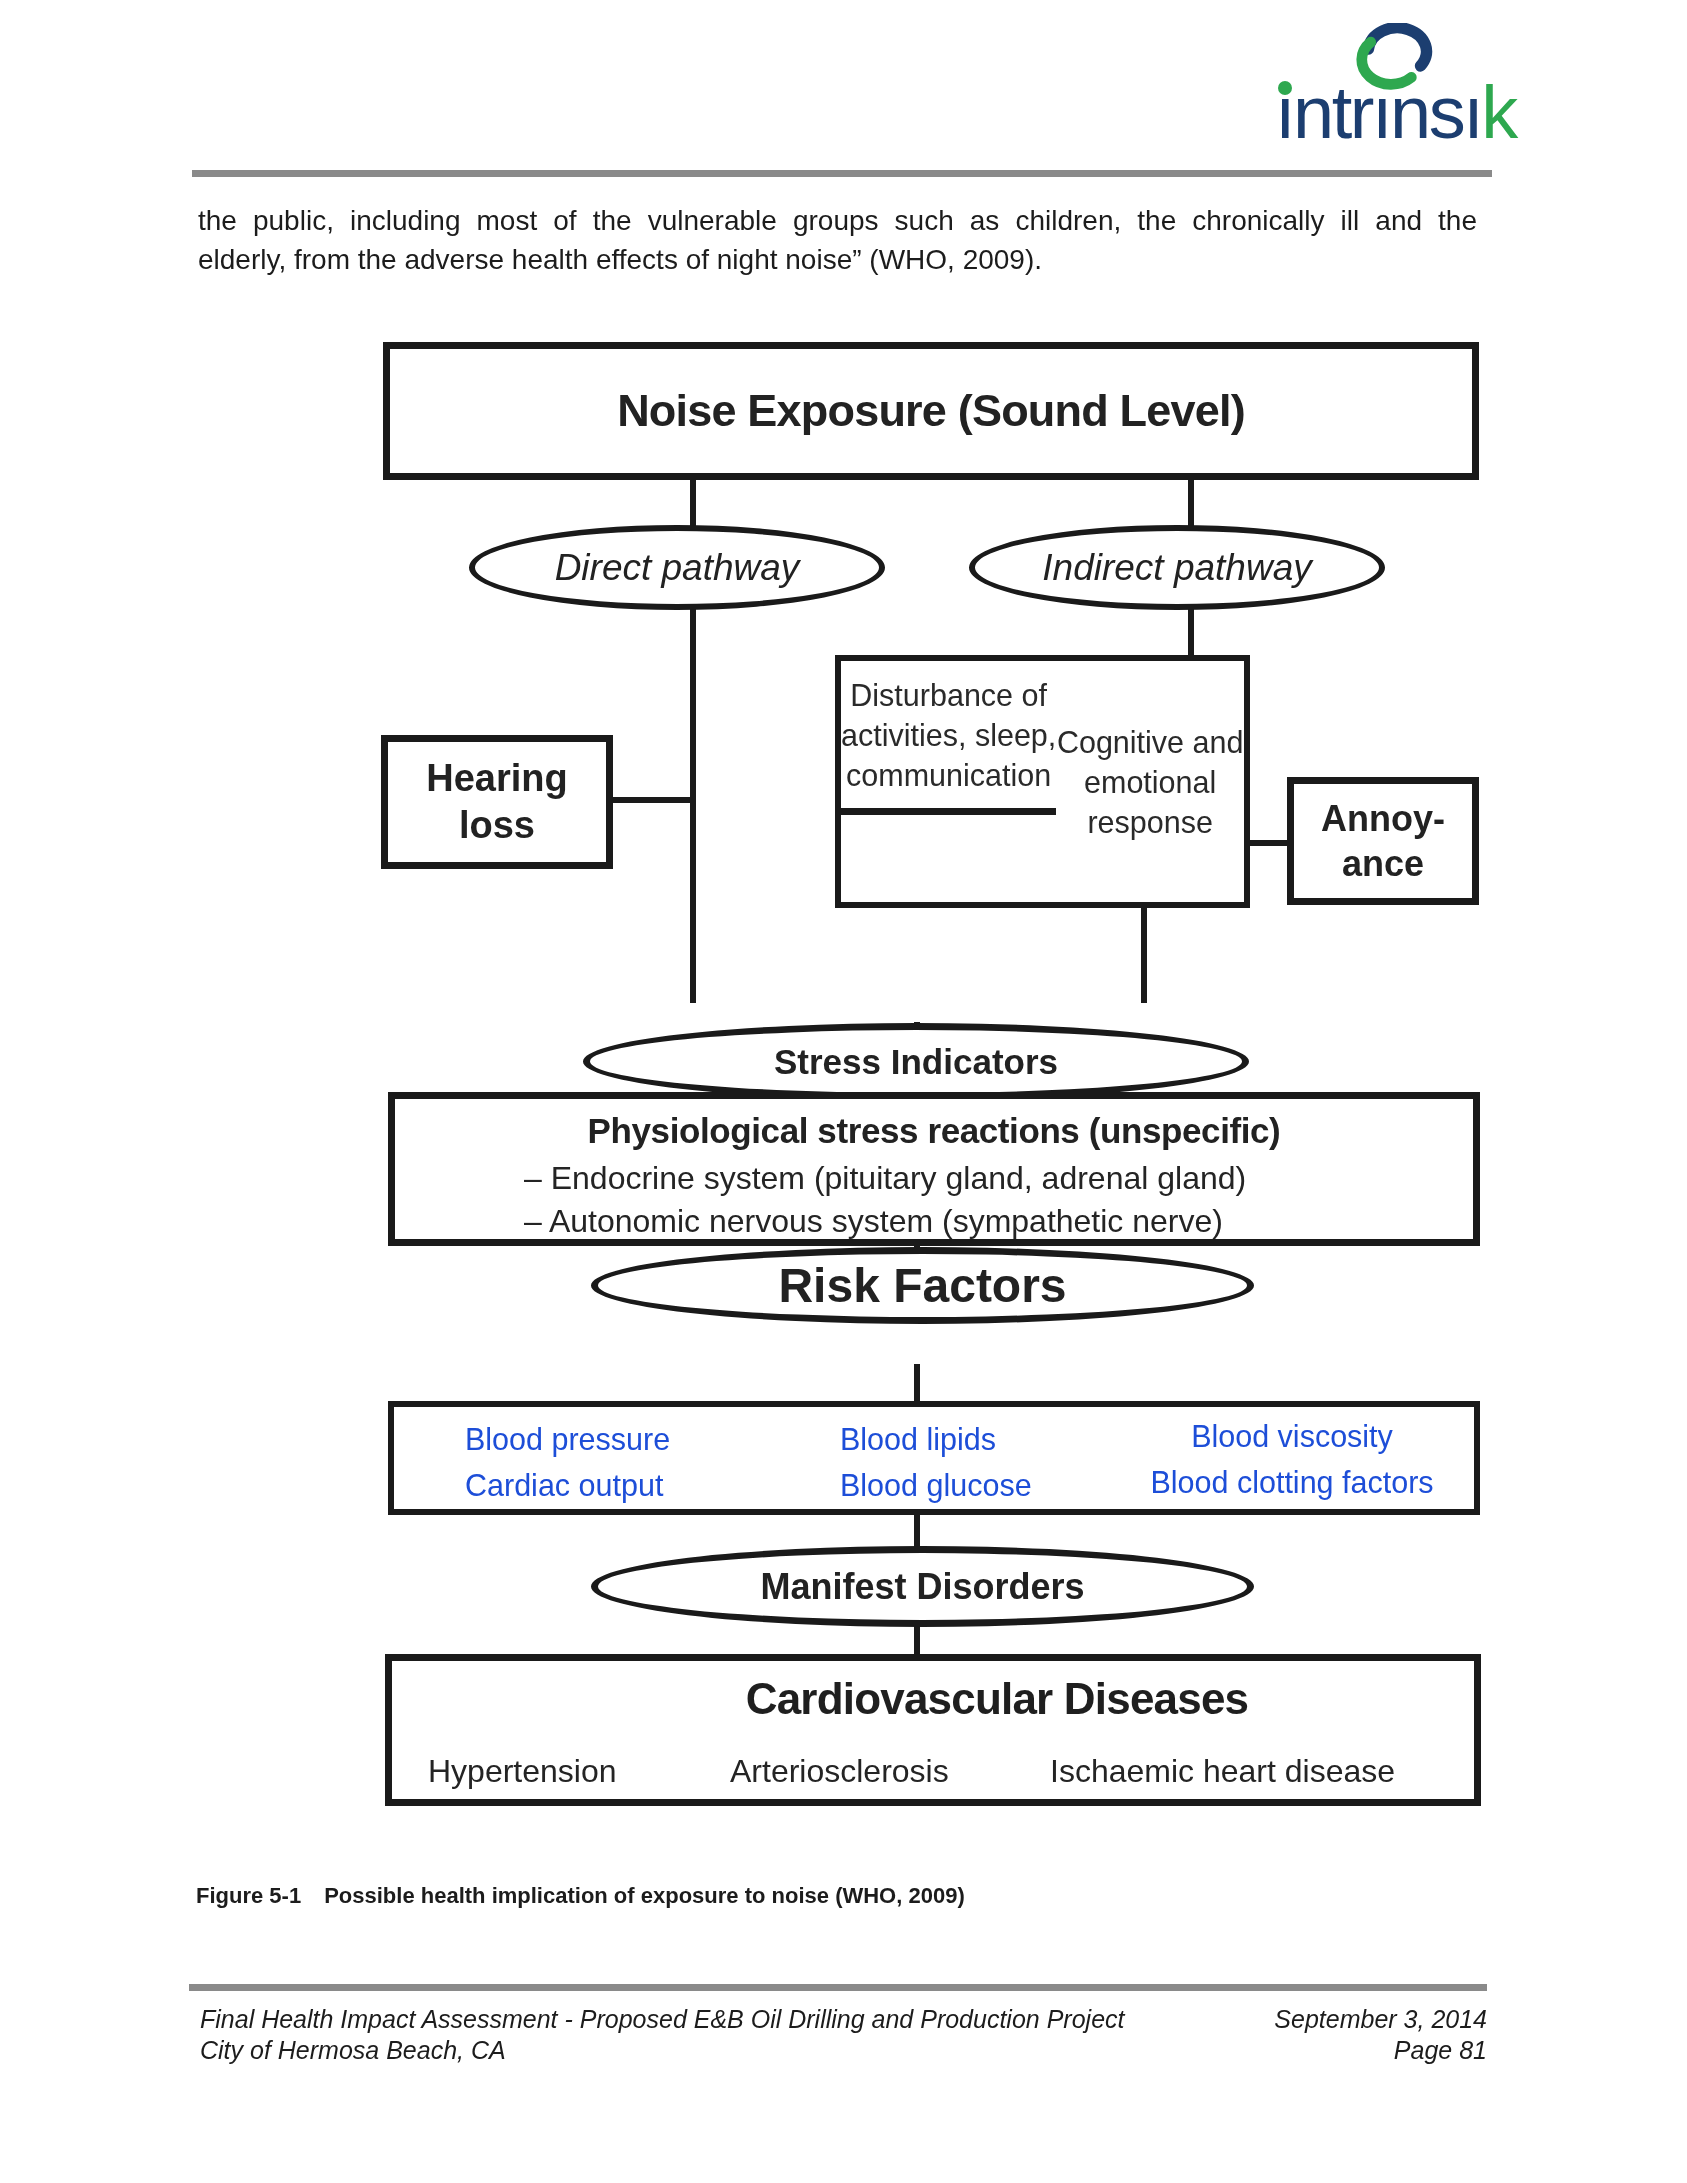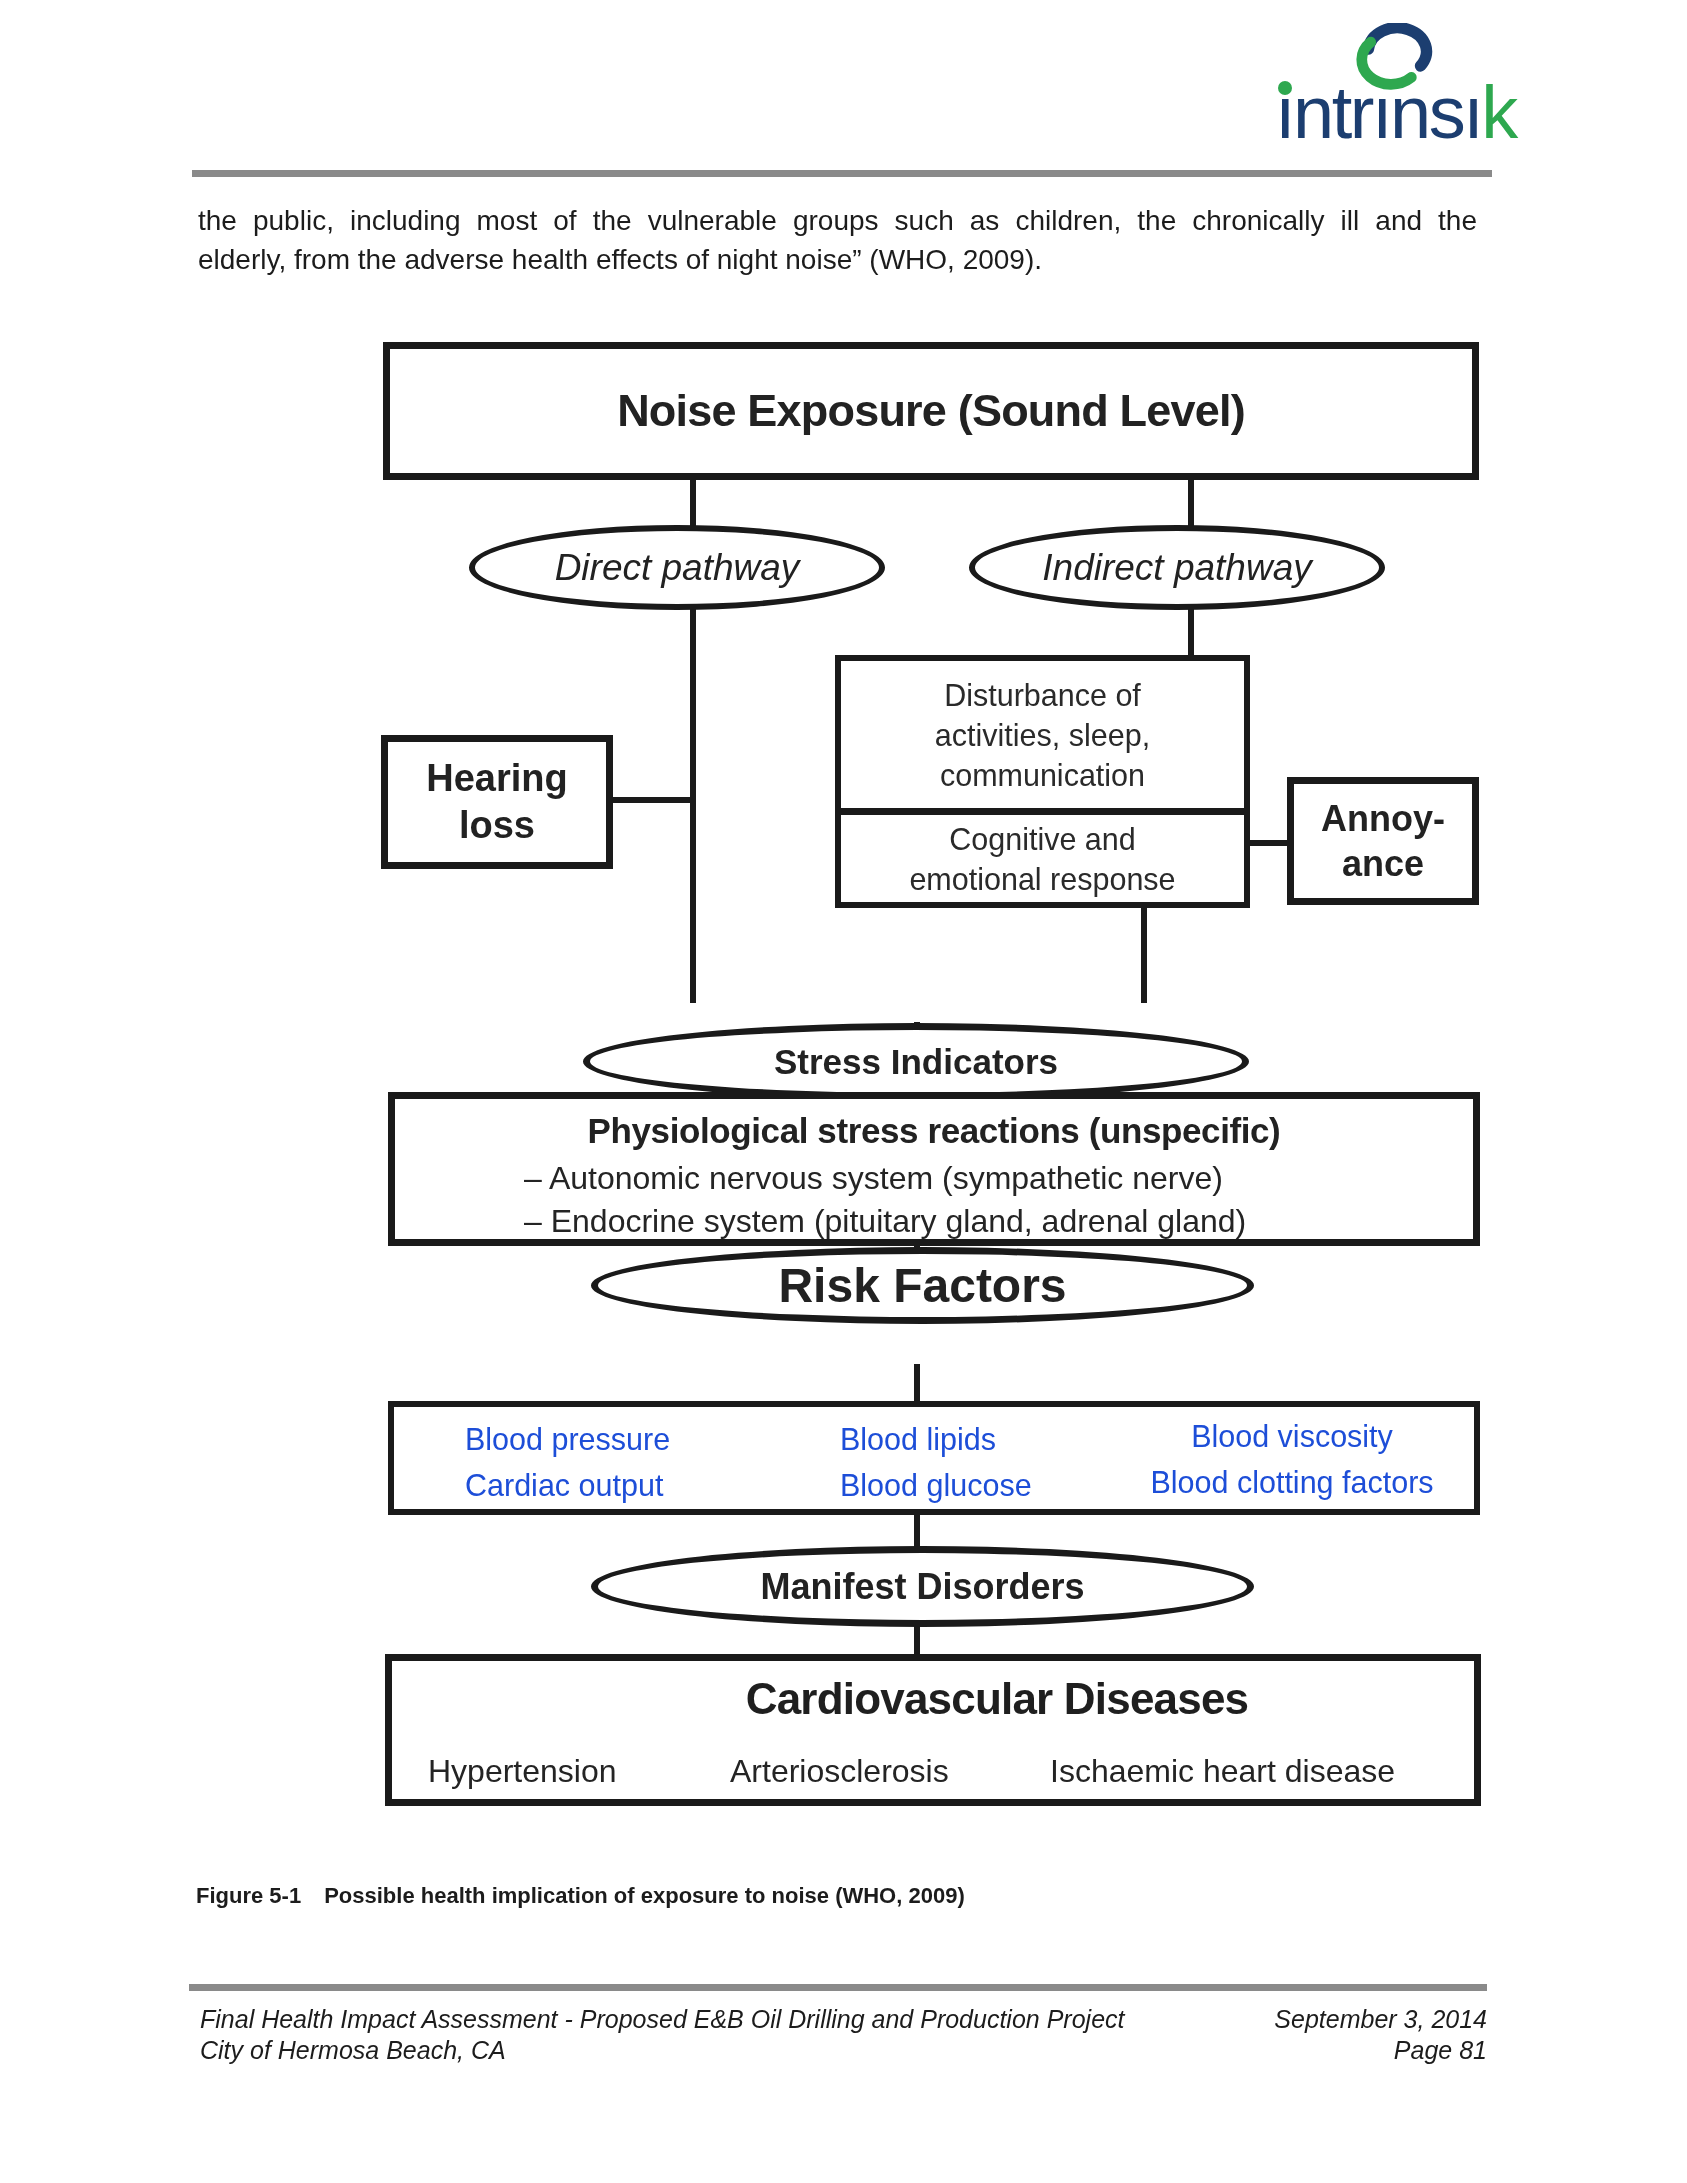--- a/index.html
+++ b/index.html
@@ -23,21 +23,21 @@
   .hline{height:5.8px;}
   .shape{position:absolute;background:#ffffff;z-index:2;box-sizing:border-box;
          display:flex;align-items:center;justify-content:center;text-align:center;color:#222222;}
   .box{border:7.4px solid #1a1a1a;}
   .ellipse{border:7.4px solid #1a1a1a;border-radius:50%;}
   .title-xl{font-size:45px;font-weight:bold;letter-spacing:-0.8px;}
   .pathway{font-size:37px;font-style:italic;}
   .node-bold{font-size:38px;font-weight:bold;line-height:1.25;}
   .ellipse-bold{font-size:35px;font-weight:bold;}
   
-  .dist-box{flex-direction:column;align-items:stretch;justify-content:flex-start;padding:0;}
+  .dist-box{flex-direction:row;align-items:stretch;justify-content:flex-start;padding:0;}
   .dist-cell-top{height:147px;border-bottom:7.4px solid #1a1a1a;display:flex;align-items:center;justify-content:center;}
   .dist-cell-bot{flex:1;display:flex;align-items:center;justify-content:center;}
   .dist-text{font-size:30.5px;line-height:40px;color:#2a2a2a;text-align:center;}
   
   .physio{flex-direction:column;align-items:flex-start;justify-content:flex-start;padding:11.5px 0 0 0;}
   .physio .ptitle{width:100%;text-align:center;font-size:35px;font-weight:bold;letter-spacing:-0.4px;}
   .physio .bullets{margin-top:6.6px;padding-left:129px;text-align:left;font-size:32px;line-height:43px;color:#242424;}
   
   .cell-label{position:absolute;z-index:3;font-size:30.5px;color:#1d4ed8;white-space:nowrap;}
   .cell-center{text-align:center;}
@@ -128,22 +128,22 @@
       </span>
     </div>
 
     <div class="shape ellipse ellipse-bold" style="left:583px;top:1023px;width:666px;height:77px;">
       <span>Stress Indicators</span>
     </div>
 
     <div class="shape box physio" style="left:388px;top:1092px;width:1092px;height:154px;">
       <div class="ptitle">Physiological stress reactions (unspecific)</div>
       <div class="bullets">
+        <div>– Endocrine system (pituitary gland, adrenal gland)</div>
         <div>– Autonomic nervous system (sympathetic nerve)</div>
-        <div>– Endocrine system (pituitary gland, adrenal gland)</div>
       </div>
     </div>
 
     <div class="shape ellipse ellipse-bold" style="left:591px;top:1247px;width:663px;height:77px;font-size:48px;">
       <span>Risk Factors</span>
     </div>
 
     <div class="shape box" style="left:388px;top:1401px;width:1092px;height:114px;border-width:6.6px;"></div>
     <span class="cell-label" style="left:465px;top:1422px;">Blood pressure</span>
     <span class="cell-label" style="left:465px;top:1468px;">Cardiac output</span>

